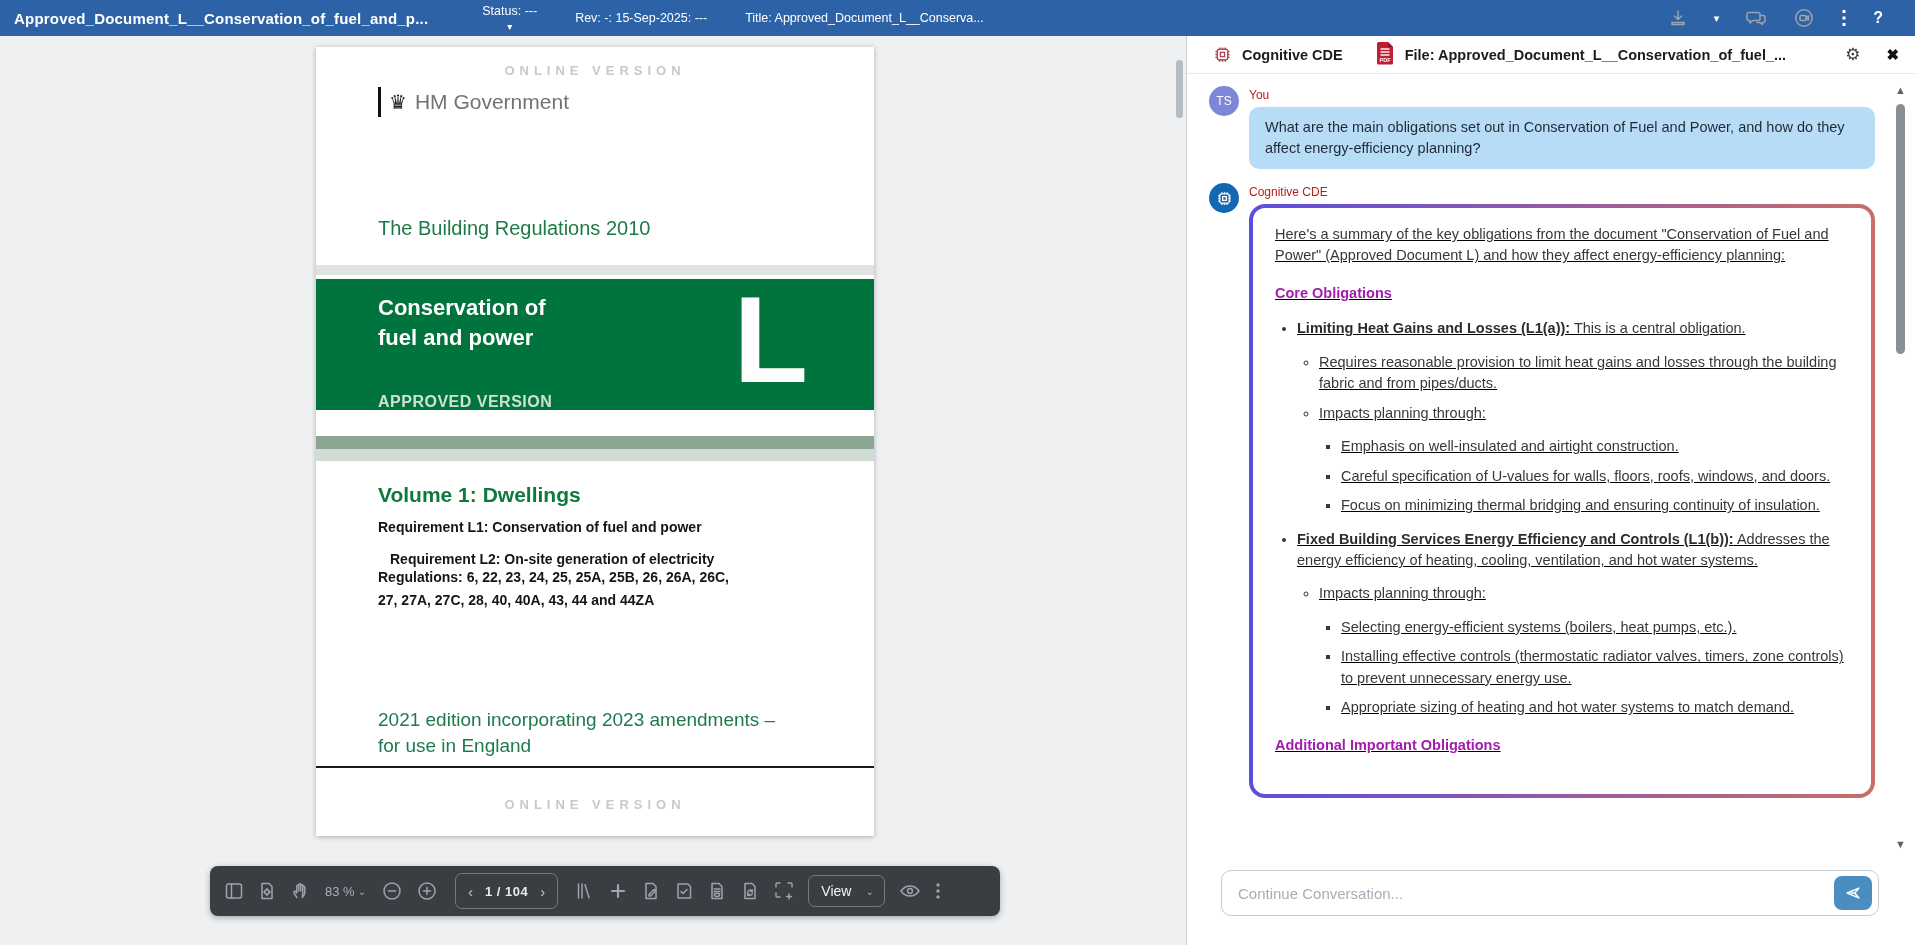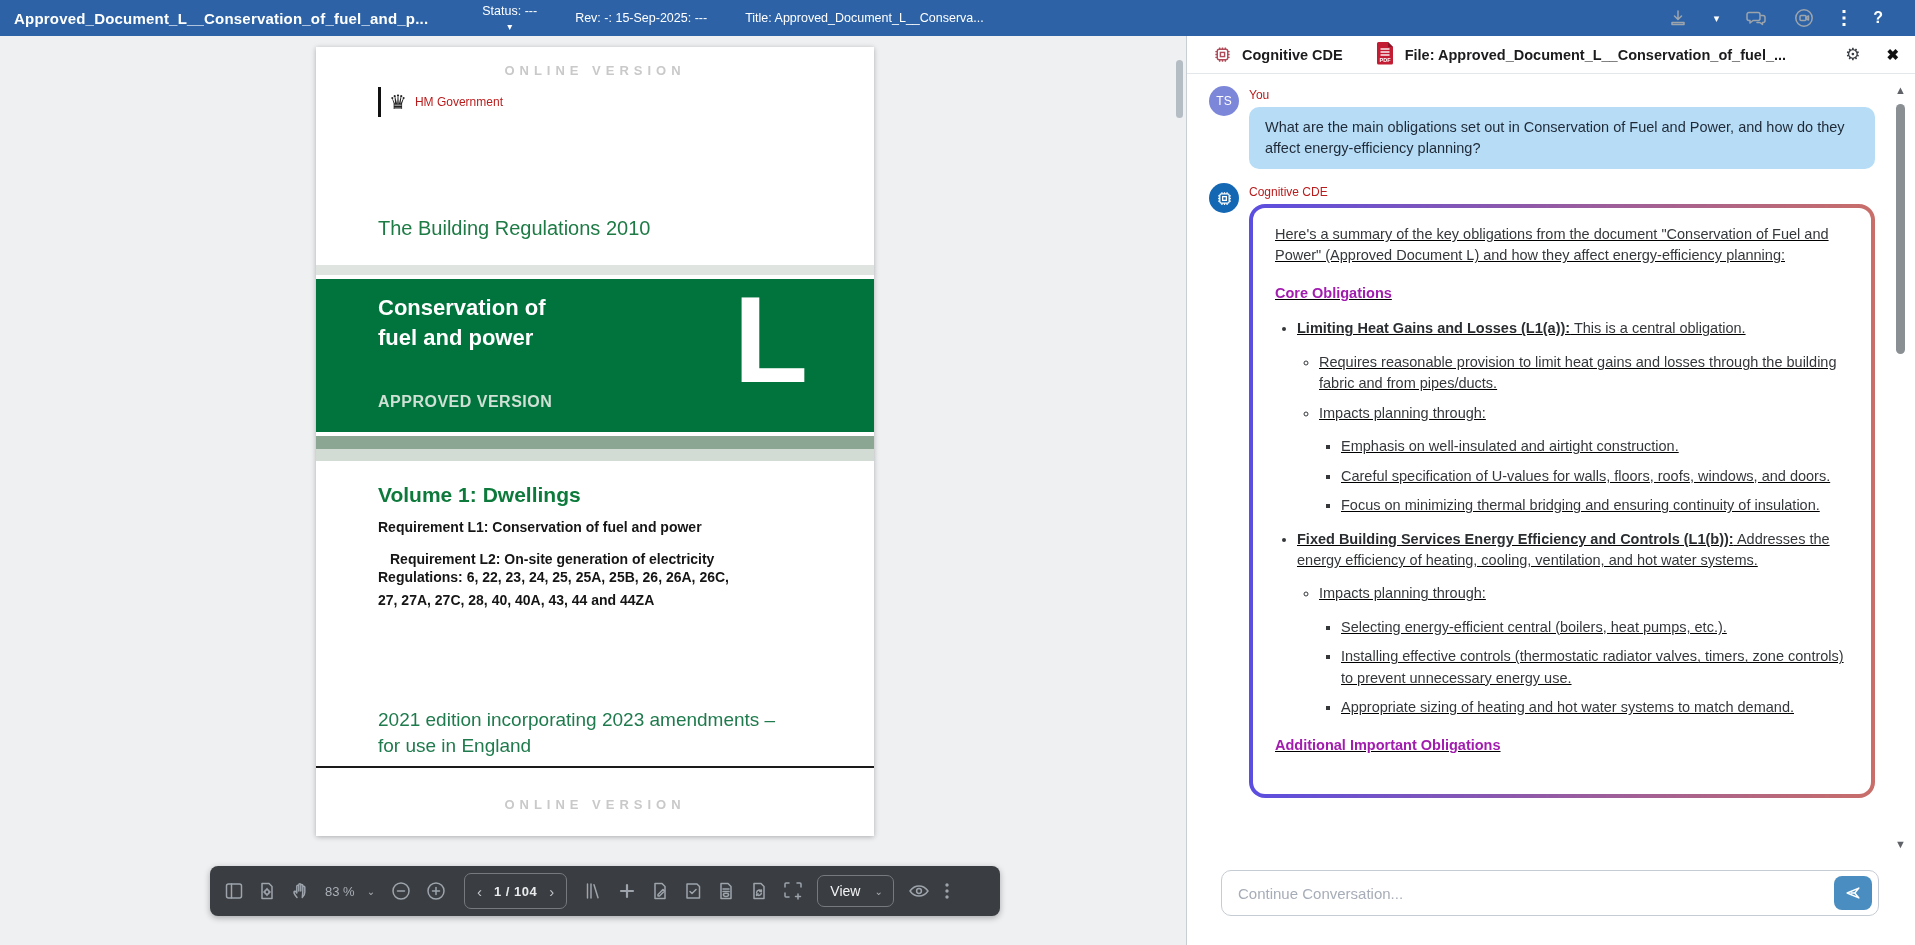--- a/index.html
+++ b/index.html
@@ -23,40 +23,40 @@
   
   .viewer { flex:1; position:relative; background:#eff0f2; overflow:hidden; }
 
   .page { position:absolute; left:316px; top:11px; width:558px; height:789px; background:#fff; box-shadow:0 1px 5px rgba(0,0,0,.28); }
   .online-version { position:absolute; width:100%; text-align:center; font-size:13px; font-weight:bold; letter-spacing:5px; color:#c9c9c9; }
   .ov-top { top:16px; }
   .ov-bottom { top:750px; }
   .hm-row { position:absolute; left:62px; top:40px; display:flex; align-items:center; gap:8px; }
   .hm-bar { width:3px; height:30px; background:#111; }
   .hm-crest { font-size:20px; line-height:1; color:#222; }
-  .hm-text { font-size:12px; color:#b91c1c; }
+  .hm-text { font-size:21px; color:#737373; }
   .regs-title { position:absolute; left:62px; top:170px; font-size:20px; color:#1e7b45; }
   .band-gray { position:absolute; left:0; top:218px; width:100%; height:10px; background:#dfe4e0; }
-  .green-block { position:absolute; left:0; top:232px; width:100%; height:153px; background:#00743c; color:#fff; }
+  .green-block { position:absolute; left:0; top:232px; width:100%; height:131px; background:#00743c; color:#fff; }
   .gb-title { position:absolute; left:62px; top:14px; font-size:22px; font-weight:bold; line-height:1.36; }
   .gb-approved { position:absolute; left:62px; top:114px; font-size:16px; font-weight:bold; letter-spacing:.5px; color:#cfe0d4; }
   .gb-letter { position:absolute; right:66px; top:14px; font-size:122px; font-weight:bold; line-height:.78; color:#fff; }
   .band-sage { position:absolute; left:0; top:389px; width:100%; height:13px; background:#8ba794; }
   .band-pale { position:absolute; left:0; top:402px; width:100%; height:12px; background:#d3dcd4; }
   .vol-title { position:absolute; left:62px; top:436px; font-size:21px; font-weight:bold; color:#0d7a3c; }
   .req { position:absolute; left:62px; font-size:14px; font-weight:bold; color:#151515; }
   .req1 { top:472px; } .req2 { top:504px;padding-left:12px; } .regs1 { top:522px; } .regs2 { top:545px; }
   .edition { position:absolute; left:62px; top:660px; font-size:19px; color:#1f7b4d; line-height:1.35; }
   .page-hr { position:absolute; left:0; top:719px; width:100%; height:2px; background:#1a1a1a; }
 
   
   .pdf-toolbar { position:absolute; left:210px; top:830px; width:790px; height:50px; background:#3a3d41; border-radius:8px; display:flex; align-items:center; padding:0 14px; gap:13px; box-shadow:0 2px 6px rgba(0,0,0,.3); }
   .pt-btn { display:flex; align-items:center; justify-content:center; color:#9da4ac; cursor:pointer; }
   .pt-btn svg { display:block; stroke:#9da4ac; fill:none; stroke-width:1.5; stroke-linecap:round; stroke-linejoin:round; }
-  .pt-zoom { color:#aab0b8; font-size:13px; display:flex; align-items:center; gap:12px; margin:0 2px; }
+  .pt-zoom { color:#aab0b8; font-size:13px; display:flex; align-items:center; gap:3px; margin:0 2px; }
   .pt-zoom .cv { font-size:10px; }
   .pt-nav { border:1px solid #76797d; border-radius:7px; height:36px; display:flex; align-items:center; gap:12px; padding:0 12px; color:#e8eaec; margin:0 4px; }
   .pt-nav .chev { font-size:15px; color:#c2c6cb; cursor:pointer; }
   .pt-nav .pg { font-size:13px; font-weight:bold; letter-spacing:.5px; }
   .pt-view { border:1px solid #76797d; border-radius:7px; height:32px; display:flex; align-items:center; gap:14px; padding:0 10px 0 12px; color:#f2f3f5; font-size:14px; cursor:pointer; }
   .pt-view .cv { font-size:10px; color:#aab0b8; }
 
   
   .panel { width:729px; background:#fff; border-left:1px solid #c9ced4; display:flex; flex-direction:column; position:relative; }
   .panel-handle { position:absolute; left:-11px; top:24px; width:7px; height:58px; border-radius:4px; background:#b4bcc4; }
@@ -355,21 +355,21 @@
                       <li>Careful specification of U-values for walls, floors, roofs, windows, and doors.</li>
                       <li>Focus on minimizing thermal bridging and ensuring continuity of insulation.</li>
                     </ul>
                   </ul>
                 </li>
                 <li>
                   <span class="b">Fixed Building Services Energy Efficiency and Controls (L1(b)):</span><span> Addresses the energy efficiency of heating, cooling, ventilation, and hot water systems.</span>
                   <ul class="lvl2">
                     <li>Impacts planning through:</li>
                     <ul class="lvl3">
-                      <li>Selecting energy-efficient central (boilers, heat pumps, etc.).</li>
+                      <li>Selecting energy-efficient systems (boilers, heat pumps, etc.).</li>
                       <li>Installing effective controls (thermostatic radiator valves, timers, zone controls) to prevent unnecessary energy use.</li>
                       <li>Appropriate sizing of heating and hot water systems to match demand.</li>
                     </ul>
                   </ul>
                 </li>
               </ul>
               <h4>Additional Important Obligations</h4>
             </div>
           </div>
         </div>

